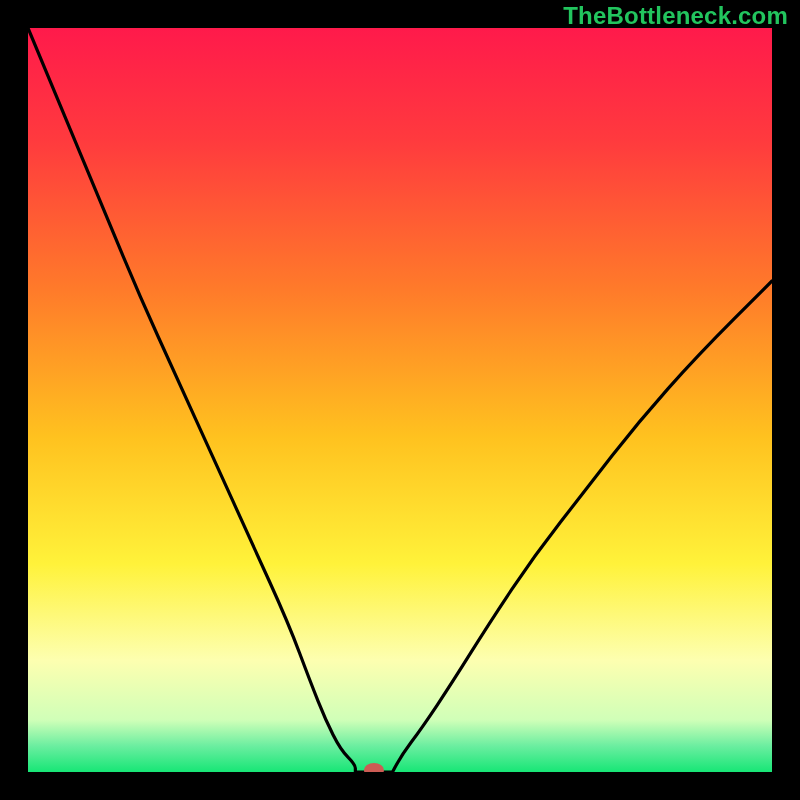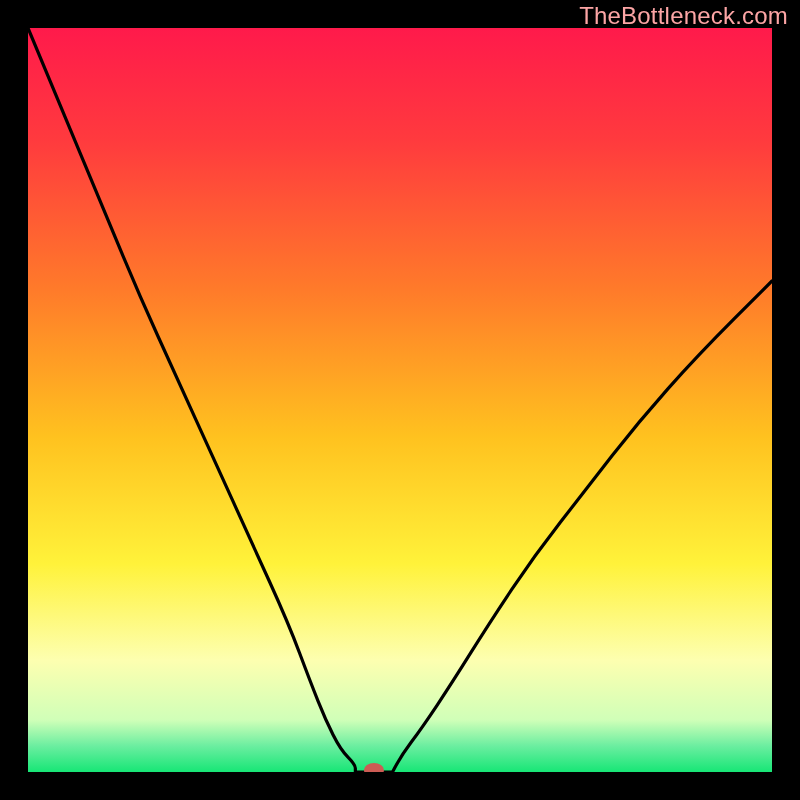--- a/index.html
+++ b/index.html
@@ -23,23 +23,23 @@
     left: 28px;
     top: 28px;
     width: 744px;
     height: 744px;
     overflow: hidden;
   }
   .watermark {
     position: absolute;
     top: 2px;
     right: 12px;
-    color: #fca5a5;
+    color: #22c55e;
     font-size: 24px;
-    font-weight: 400;
+    font-weight: 700;
     letter-spacing: 0.2px;
     user-select: none;
   }
   svg { display: block; }
 </style>
 </head>
 <body>
 
 <div class="frame">
   <div class="watermark">TheBottleneck.com</div>

